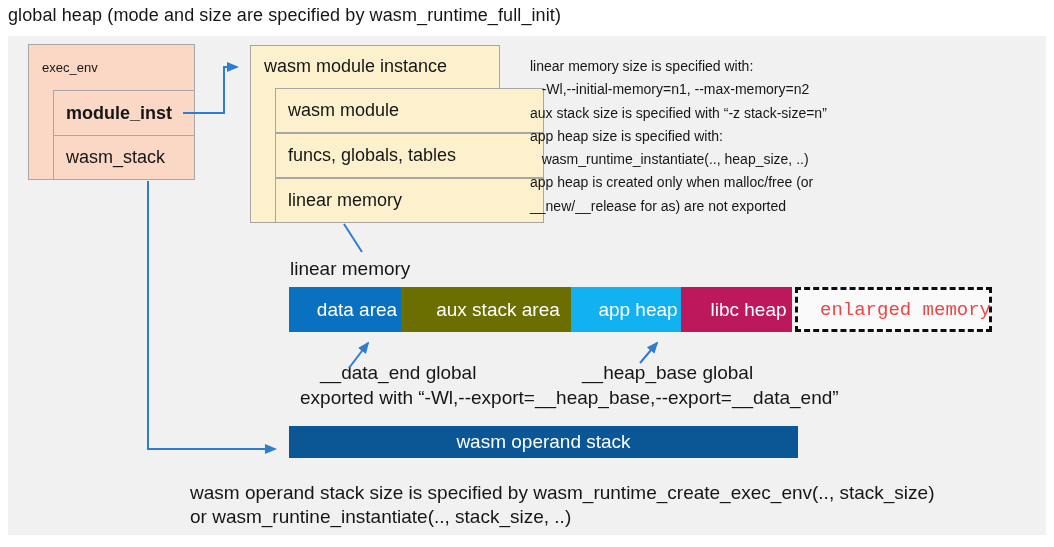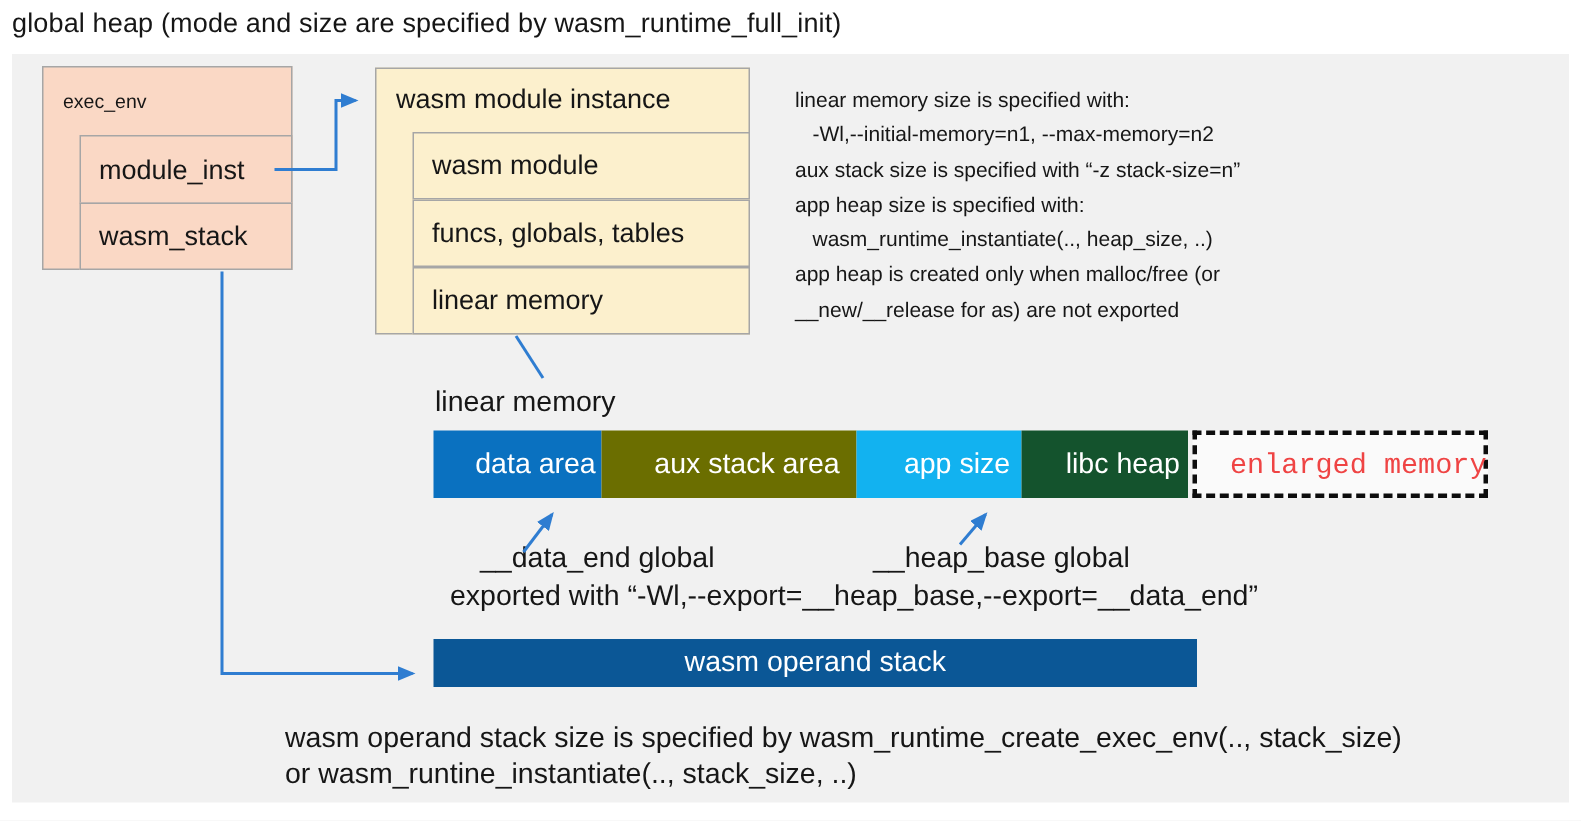--- a/index.html
+++ b/index.html
@@ -16,27 +16,27 @@
   #page-title { left: 8px; top: 5px; font-size: 18px; letter-spacing: .1px; }
 
   #panel { left: 8px; top: 36px; width: 1038px; height: 499px; background: #f1f1f1; }
 
   
   .struct-box { border: 1px solid #a6a6a6; }
   #exec-env { left: 28px; top: 44px; width: 167px; height: 136px; background: #fad8c5; }
   #exec-env-title { left: 42px; top: 44px; height: 46px; display: flex; align-items: center; font-size: 13px; }
   .exec-row { background: #fad8c5; left: 53px; width: 142px; height: 46px;
               display: flex; align-items: center; padding-left: 12px; font-size: 18px; }
-  #exec-row-0 { top: 90px; }
+  #exec-row-0 { top: 90px; font-weight: bold; }
   #exec-row-1 { top: 135px; height: 45px; }
 
   
   #mod-inst { left: 250px; top: 45px; width: 250px; height: 178px; background: #fcf0cd; }
   #mod-inst-title { left: 264px; top: 45px; height: 43px; display: flex; align-items: center; font-size: 18px; }
-  .mod-row { background: #fcf0cd; left: 275px; width: 225px; height: 45px;
+  .mod-row { background: #fcf0cd; left: 275px; width: 269px; height: 45px;
              display: flex; align-items: center; padding-left: 12px; font-size: 18px; }
   #mod-row-0 { top: 88px; }
   #mod-row-1 { top: 133px; }
   #mod-row-2 { top: 178px; }
 
   
   #right-notes { left: 530px; top: 55px; width: 512px; font-size: 14px; line-height: 23.3px; }
   .note-line { white-space: pre; }
 
   
@@ -90,22 +90,22 @@
     <div class="note-line">app heap size is specified with:</div>
     <div class="note-line">   wasm_runtime_instantiate(.., heap_size, ..)</div>
     <div class="note-line">app heap is created only when malloc/free (or</div>
     <div class="note-line">__new/__release for as) are not exported</div>
   </div>
 
   <div class="abs" id="lm-label">linear memory</div>
 
   <div class="abs seg" id="seg-0" style="background-color: rgb(10, 113, 192); color: rgb(255, 255, 255);">data area</div>
   <div class="abs seg" id="seg-1" style="background-color: rgb(107, 110, 0); color: rgb(255, 255, 255);">aux stack area</div>
-  <div class="abs seg" id="seg-2" style="background-color: rgb(18, 178, 240); color: rgb(255, 255, 255);">app size</div>
-  <div class="abs seg" id="seg-3" style="background-color: #14532d; color: rgb(255, 255, 255);">libc heap</div>
+  <div class="abs seg" id="seg-2" style="background-color: rgb(18, 178, 240); color: rgb(255, 255, 255);">app heap</div>
+  <div class="abs seg" id="seg-3" style="background-color: #be185d; color: rgb(255, 255, 255);">libc heap</div>
   <div class="abs seg" id="seg-4" style="background-color: rgb(250, 250, 250); color: #ef4444; font-family: Liberation Mono, monospace;">enlarged memory</div>
 
   <div class="abs" id="data-end-label">__data_end global</div>
   <div class="abs" id="heap-base-label">__heap_base global</div>
   <div class="abs" id="export-note">exported with “-Wl,--export=__heap_base,--export=__data_end”</div>
 
   <div class="abs" id="operand-stack" style="background-color: rgb(11, 87, 150);">wasm operand stack</div>
 
   <div class="abs" id="bottom-notes">
     <div class="note-line">wasm operand stack size is specified by wasm_runtime_create_exec_env(.., stack_size)</div>

